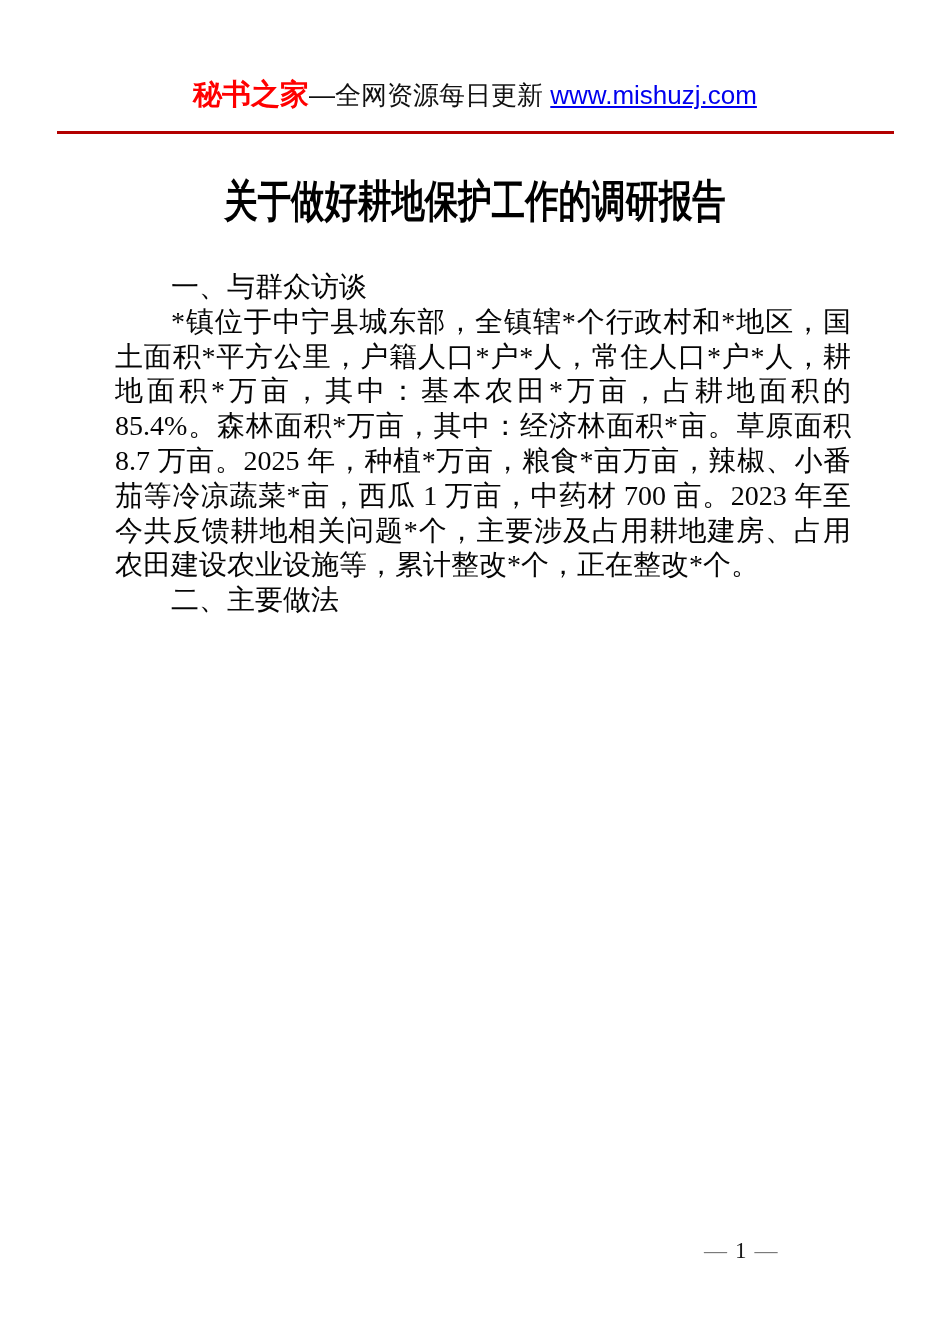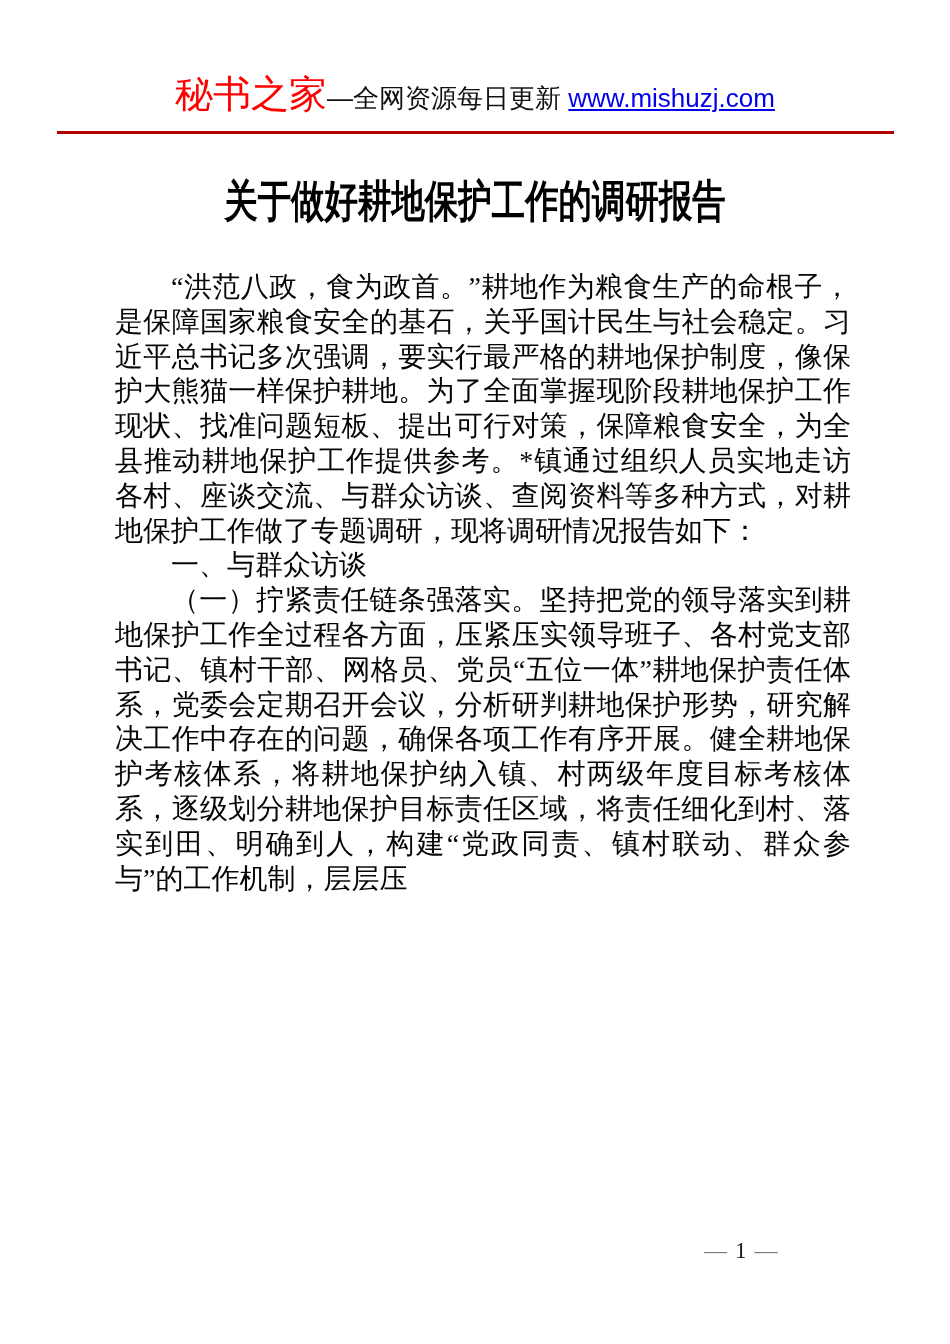--- a/index.html
+++ b/index.html
@@ -23,22 +23,22 @@
     left: 0;
     width: 100%;
     text-align: center;
     font-size: 26px;
     line-height: 32px;
     white-space: nowrap;
     font-family: "Liberation Sans", sans-serif;
   }
   .site-header .brand {
     color: #ff0000;
-    font-weight: normal;
-    font-size: 38px;
+    font-weight: bold;
+    font-size: 29px;
   }
   .site-header .tagline {
     color: #111111;
     margin-top: 48px;
   }
   .site-header .url {
     color: #0000ee;
     text-decoration: underline;
   }
   .header-rule {
@@ -101,22 +101,22 @@
 
   <div class="site-header">
     <span class="brand">秘书之家</span><span class="tagline">—全网资源每日更新 </span><span class="url">www.mishuzj.com</span>
   </div>
 
   <div class="header-rule"></div>
 
   <h1 class="doc-title">关于做好耕地保护工作的调研报告</h1>
 
   <div class="doc-body">
-    <p>“洪范八政，食为政首。”耕地作为粮食生产的命根子，是保障国家粮食安全的基石，关乎国计民生与社会稳定。习近平总书记多次强调，要实行最严格的耕地保护制度，像保护大熊猫一样保护耕地。为了全面掌握现阶段耕地保护工作现状、找准问题短板、提出可行对策，保障粮食安全，为全县推动耕地保护工作提供参考。*镇通过组织人员实地走访各村、座谈交流、与群众访谈、查阅资料等多种方式，对耕地保护工作做了专题调研，现将调研情况报告如下：</p>
     <p>一、与群众访谈</p>
-    <p>（一）拧紧责任链条强落实。坚持把党的领导落实到耕地保护工作全过程各方面，压紧压实领导班子、各村党支部书记、镇村干部、网格员、党员“五位一体”耕地保护责任体系，党委会定期召开会议，分析研判耕地保护形势，研究解决工作中存在的问题，确保各项工作有序开展。健全耕地保护考核体系，将耕地保护纳入镇、村两级年度目标考核体系，逐级划分耕地保护目标责任区域，将责任细化到村、落实到田、明确到人，构建“党政同责、镇村联动、群众参与”的工作机制，层层压</p>
+    <p>*镇位于中宁县城东部，全镇辖*个行政村和*地区，国土面积*平方公里，户籍人口*户*人，常住人口*户*人，耕地面积*万亩，其中：基本农田*万亩，占耕地面积的 85.4%。森林面积*万亩，其中：经济林面积*亩。草原面积 8.7 万亩。2025 年，种植*万亩，粮食*亩万亩，辣椒、小番茄等冷凉蔬菜*亩，西瓜 1 万亩，中药材 700 亩。2023 年至今共反馈耕地相关问题*个，主要涉及占用耕地建房、占用农田建设农业设施等，累计整改*个，正在整改*个。</p>
+    <p>二、主要做法</p>
   </div>
 
   <div class="page-number">
     <span class="dash">—</span><span class="num">1</span><span class="dash">—</span>
   </div>
 
 </div>
 
 </body></html>

